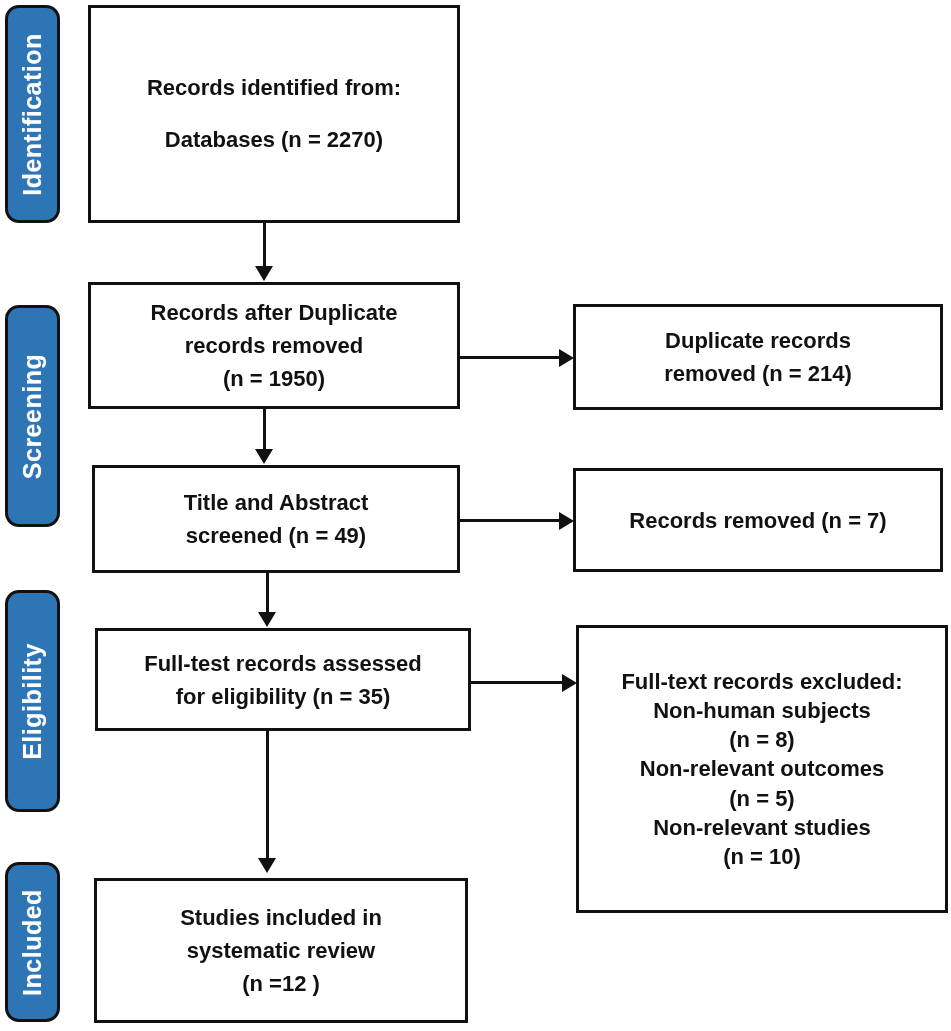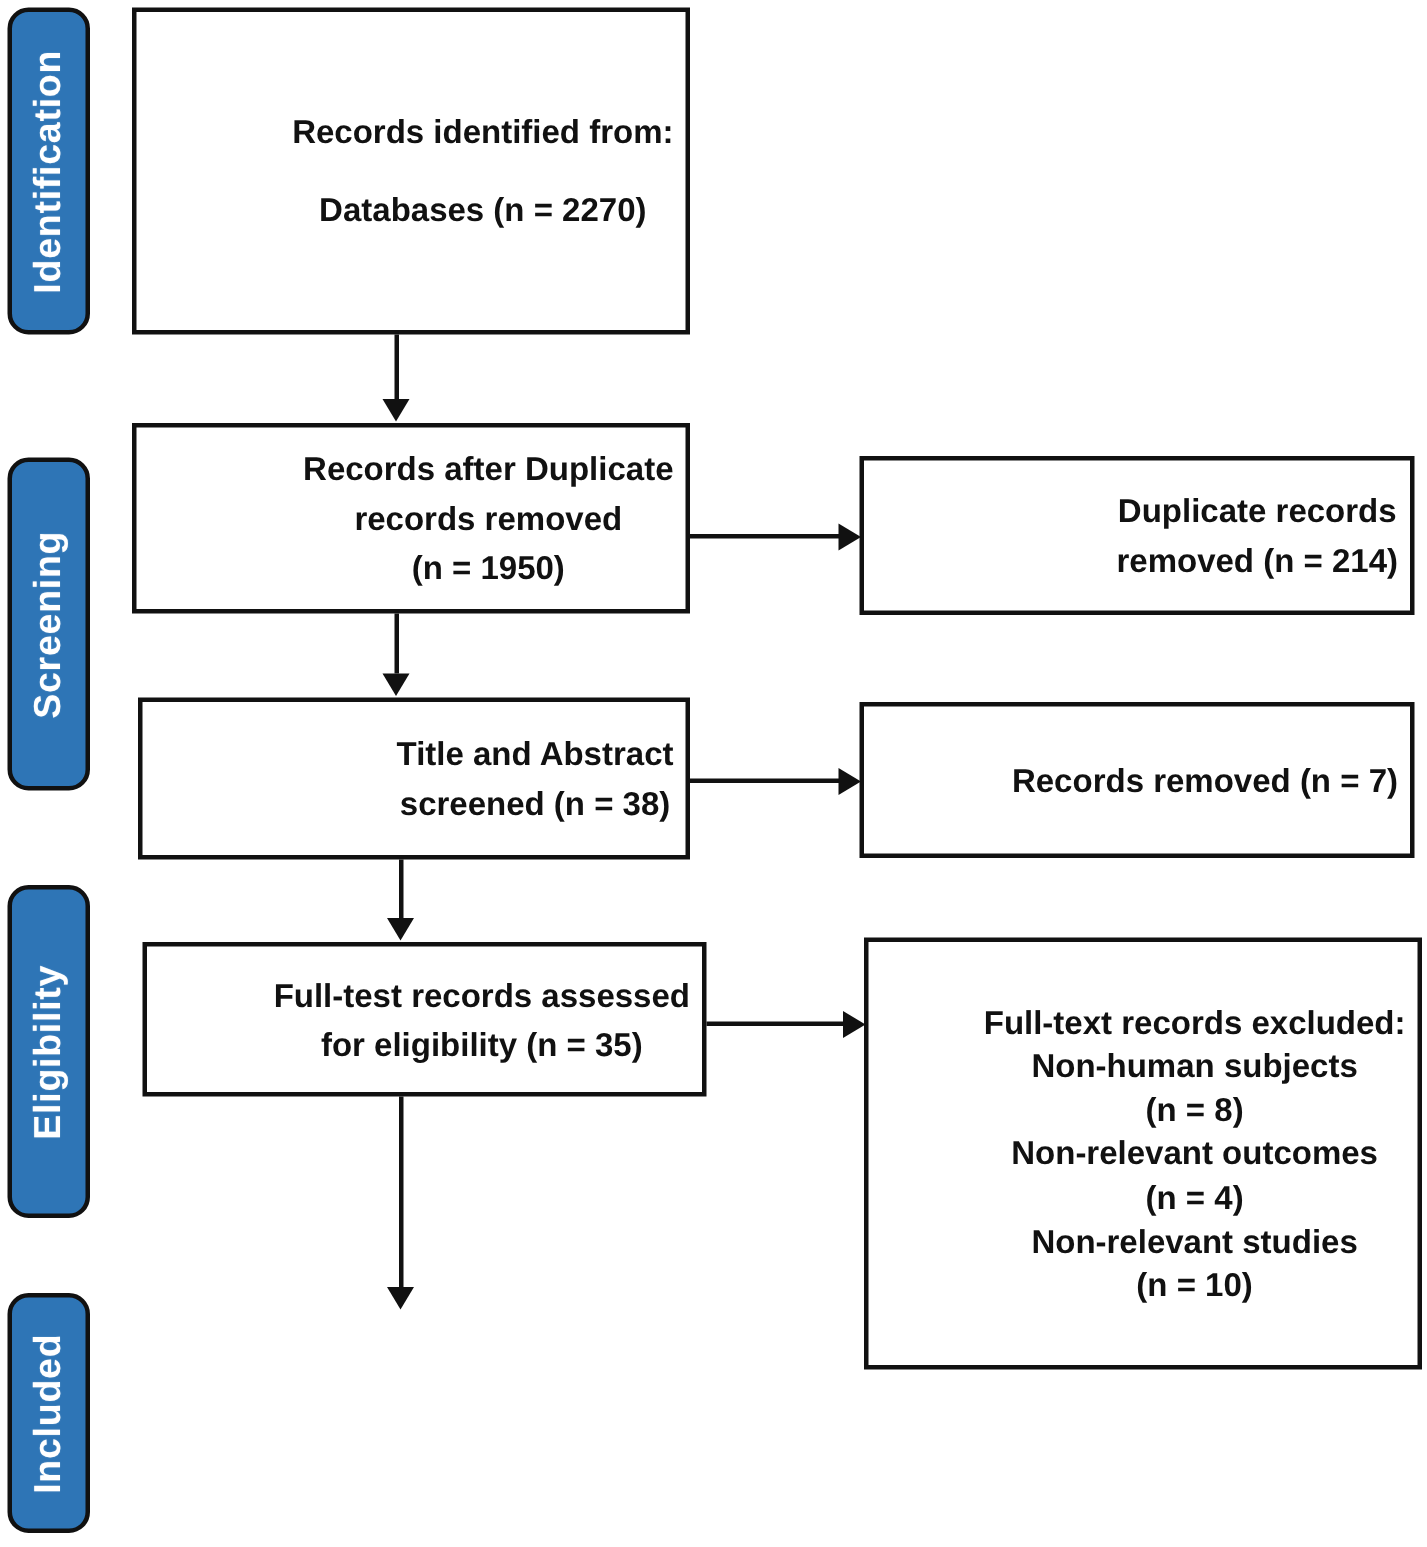--- a/index.html
+++ b/index.html
@@ -41,21 +41,21 @@
   }
 
   
   .flow-box {
     position: absolute;
     background: #ffffff;
     border: 3px solid #111111;
     box-sizing: border-box;
     display: flex;
     align-items: center;
-    justify-content: flex-end;
+    justify-content: center;
     padding: 4px 8px;
   }
   .flow-box .box-text {
     color: #111111;
     font-weight: bold;
     font-size: 22px;
     line-height: 1.5;
     text-align: center;
     white-space: pre-line;
   }
@@ -121,44 +121,49 @@
   </div>
 
   <div class="flow-box" style="left:88px; top:282px; width:372px; height:127px;">
     <span class="box-text">Records after Duplicate
 records removed
 (n = 1950)</span>
   </div>
 
   <div class="flow-box" style="left:92px; top:465px; width:368px; height:108px;">
     <span class="box-text">Title and Abstract
-screened (n = 38)</span>
+screened (n = 49)</span>
   </div>
 
   <div class="flow-box" style="left:95px; top:628px; width:376px; height:103px;">
     <span class="box-text">Full-test records assessed
 for eligibility (n = 35)</span>
   </div>
 
+  <div class="flow-box" style="left:94px; top:878px; width:374px; height:145px;">
+    <span class="box-text">Studies included in
+systematic review
+(n =12 )</span>
+  </div>
 
   <div class="flow-box" style="left:573px; top:304px; width:370px; height:106px;">
     <span class="box-text">Duplicate records
 removed  (n = 214)</span>
   </div>
 
   <div class="flow-box" style="left:573px; top:468px; width:370px; height:104px;">
     <span class="box-text">Records removed (n = 7)</span>
   </div>
 
   <div class="flow-box tight" style="left:576px; top:625px; width:372px; height:288px;">
     <span class="box-text">Full-text records excluded:
 Non-human subjects
 (n = 8)
 Non-relevant outcomes
-(n = 4)
+(n = 5)
 Non-relevant studies
 (n = 10)</span>
   </div>
 
   <div class="conn-v" style="left:263px; top:223px; height:44px;"></div>
   <div class="arrow-down" style="left:255px; top:266px;"></div>
 
   <div class="conn-v" style="left:263px; top:409px; height:40px;"></div>
   <div class="arrow-down" style="left:255px; top:449px;"></div>
 

